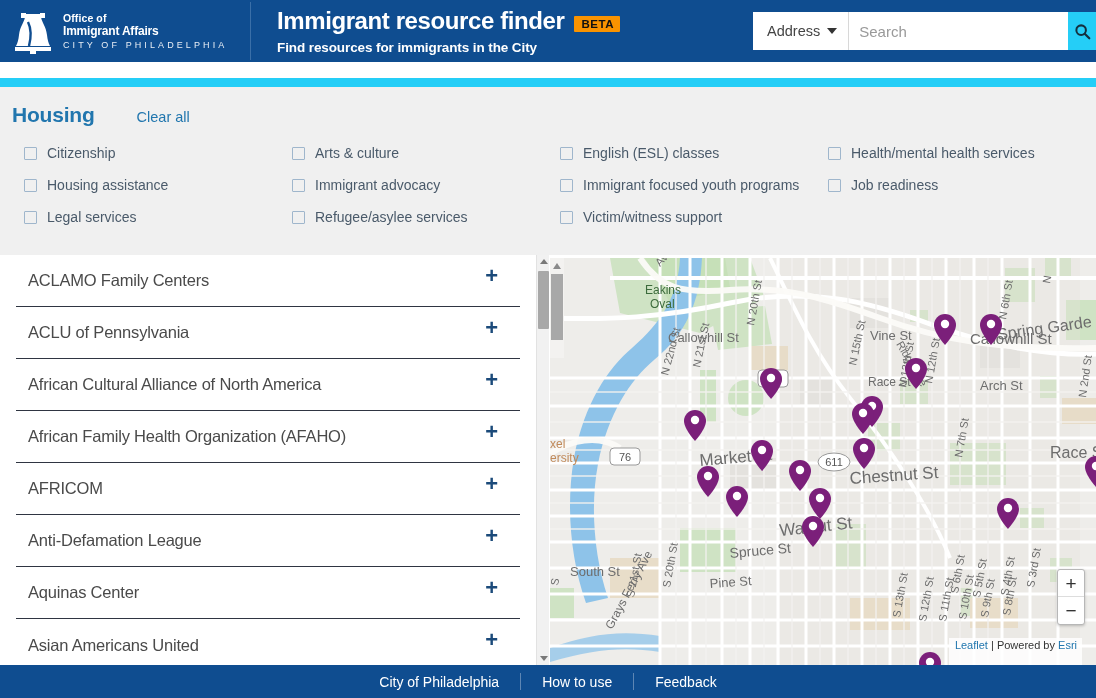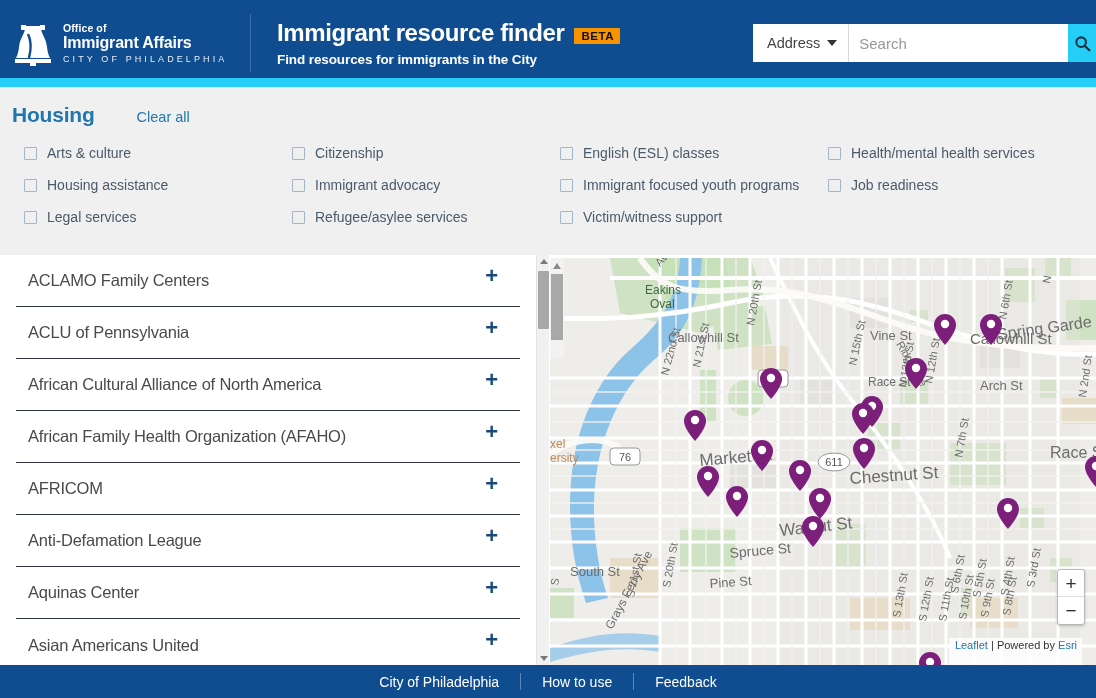--- a/index.html
+++ b/index.html
@@ -6,36 +6,36 @@
   html, body {
     width: 1096px; height: 698px;
     overflow: hidden;
     font-family: "Liberation Sans", sans-serif;
     background: #ffffff;
   }
   .app { position: relative; width: 1096px; height: 698px; }
 
   
   .header {
-    position: absolute; left: 0; top: 0; width: 1096px; height: 86px;
+    position: absolute; left: 0; top: 0; width: 1096px; height: 62px;
     background: #0f4d90;
     display: flex; align-items: center;
   }
   .cyan-strip {
     position: absolute; left: 0; top: 78px; width: 1096px; height: 9px;
     background: #25cef7;
   }
   .logo-block {
     display: flex; align-items: center; gap: 9px;
     padding-left: 12px; width: 248px; height: 78px;
   }
   .bell-icon { width: 42px; height: 46px; flex: none; }
   .logo-text { color: #ffffff; line-height: 1.05; padding-top: 1px; }
   .logo-office { font-size: 10.5px; font-weight: bold; letter-spacing: .1px; }
-  .logo-main { font-size: 16px; font-weight: bold; letter-spacing: -.2px; margin-top: 1px;}
+  .logo-main { font-size: 12px; font-weight: bold; letter-spacing: -.2px; margin-top: 1px;}
   .logo-city {
     font-size: 9px; font-weight: normal; letter-spacing: 3.1px;
     margin-top: 3px; color: #e8eef5;
   }
   .hdr-divider {
     width: 1px; height: 58px; background: #3a6fa8; margin: 0 0 0 2px; flex: none;
   }
   .title-block { padding-left: 26px; flex: 1 1 auto; }
   .title-row { display: flex; align-items: center; gap: 10px; }
   .app-title {
@@ -231,25 +231,25 @@
   <div class="cyan-strip"></div>
 
   <div class="refine">
     <div class="refine-head">
       <span class="refine-title">Housing</span>
       <span class="clear-all">Clear all</span>
     </div>
     <div class="facets">
       <label class="facet">
         <span class="cbox"></span>
+        <span>Citizenship</span>
+      </label>
+      <label class="facet">
+        <span class="cbox"></span>
         <span>Arts &amp; culture</span>
-      </label>
-      <label class="facet">
-        <span class="cbox"></span>
-        <span>Citizenship</span>
       </label>
       <label class="facet">
         <span class="cbox"></span>
         <span>English (ESL) classes</span>
       </label>
       <label class="facet">
         <span class="cbox"></span>
         <span>Health/mental health services</span>
       </label>
 

